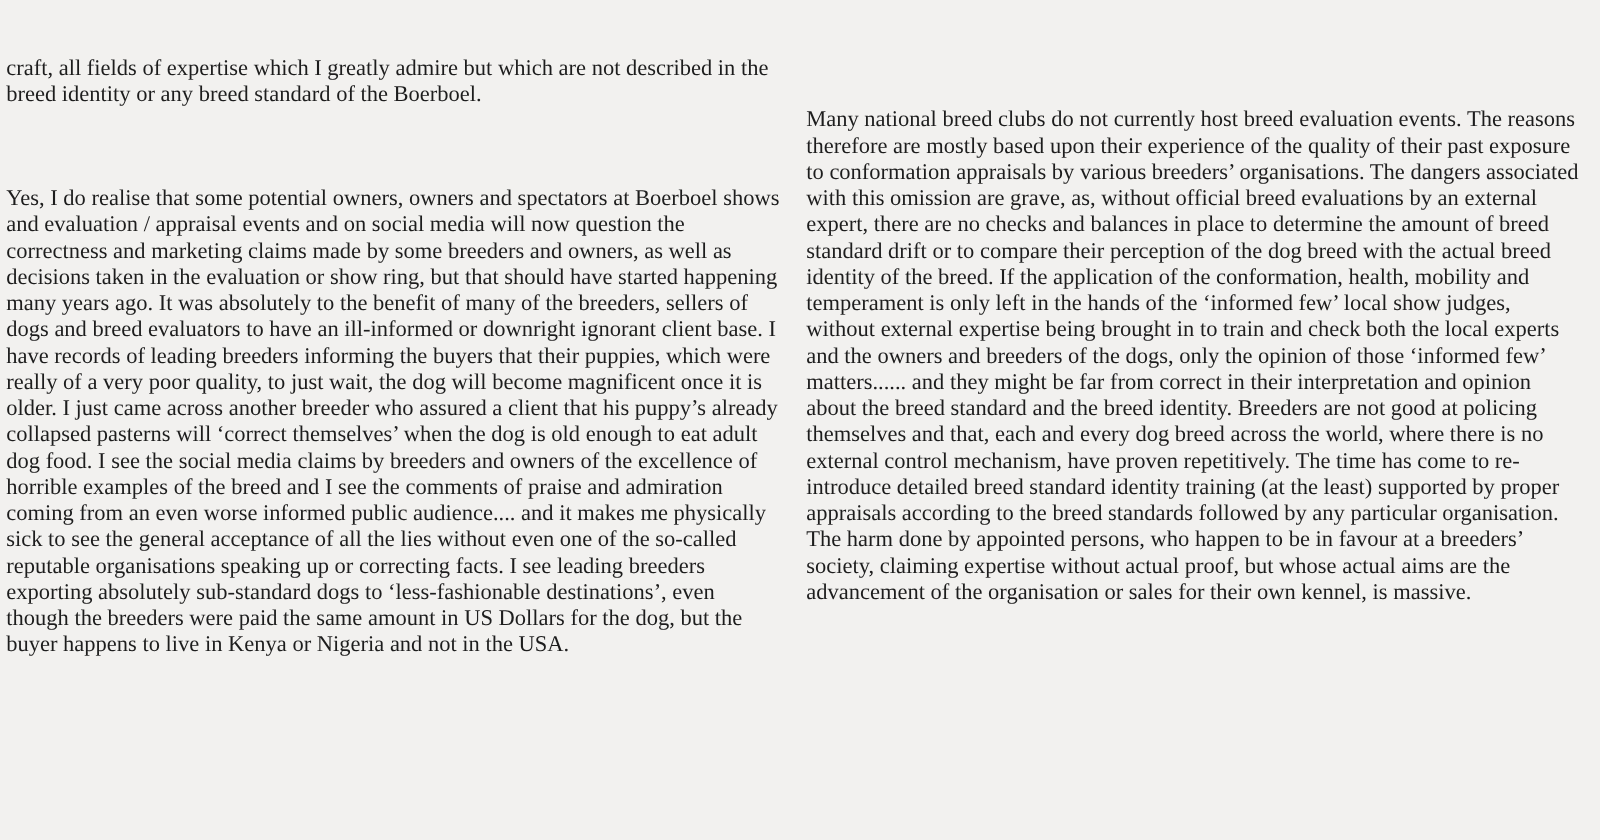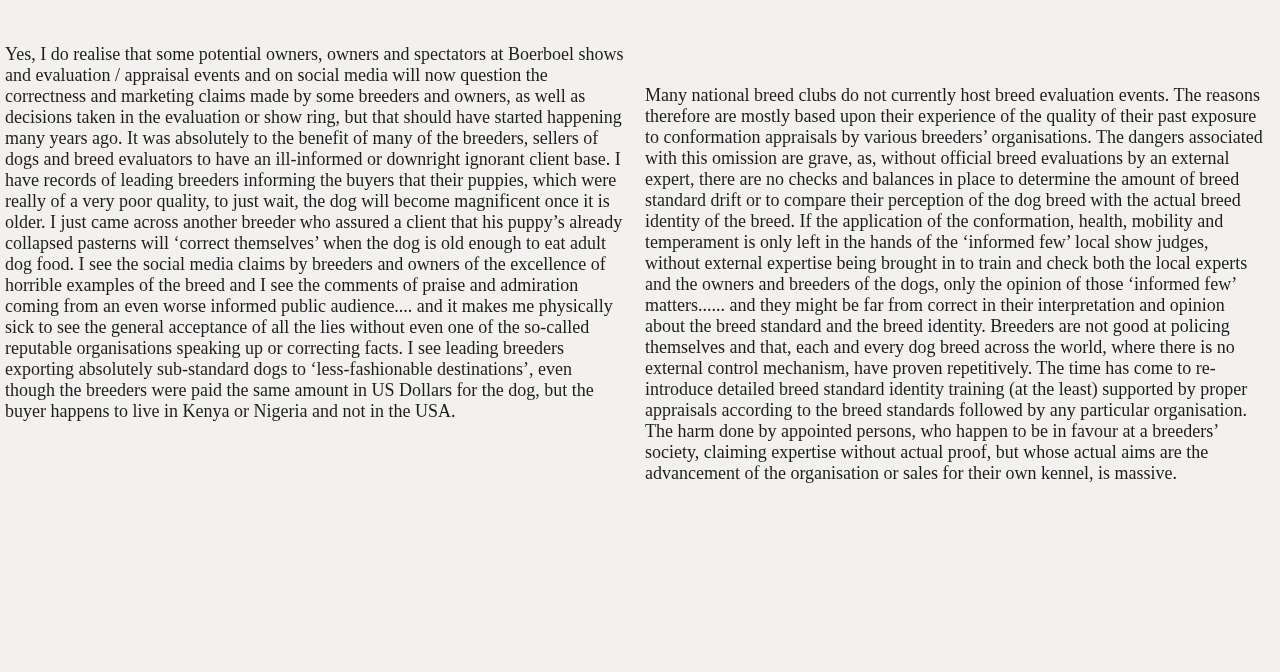--- a/index.html
+++ b/index.html
@@ -38,18 +38,19 @@
   }
   .para-first {
     margin-bottom: 62px;
   }
 </style>
 </head>
 <body>
 
 <div class="page">
   <div class="col col-left">
+    <p class="para para-first">craft, all fields of expertise which I greatly admire but which are not described in the breed identity or any breed standard of the Boerboel.</p>
     <p class="para">Yes, I do realise that some potential owners, owners and spectators at Boerboel shows and evaluation / appraisal events and on social media will now question the correctness and marketing claims made by some breeders and owners, as well as decisions taken in the evaluation or show ring, but that should have started happening many years ago. It was absolutely to the benefit of many of the breeders, sellers of dogs and breed evaluators to have an ill-informed or downright ignorant client base. I have records of leading breeders informing the buyers that their puppies, which were really of a very poor quality, to just wait, the dog will become magnificent once it is older. I just came across another breeder who assured a client that his puppy’s already collapsed pasterns will ‘correct themselves’ when the dog is old enough to eat adult dog food. I see the social media claims by breeders and owners of the excellence of horrible examples of the breed and I see the comments of praise and admiration coming from an even worse informed public audience.... and it makes me physically sick to see the general acceptance of all the lies without even one of the so-called reputable organisations speaking up or correcting facts. I see leading breeders exporting absolutely sub-standard dogs to ‘less-fashionable destinations’, even though the breeders were paid the same amount in US Dollars for the dog, but the buyer happens to live in Kenya or Nigeria and not in the USA.</p>
   </div>
   <div class="col col-right">
     <p class="para">Many national breed clubs do not currently host breed evaluation events. The reasons therefore are mostly based upon their experience of the quality of their past exposure to conformation appraisals by various breeders’ organisations. The dangers associated with this omission are grave, as, without official breed evaluations by an external expert, there are no checks and balances in place to determine the amount of breed standard drift or to compare their perception of the dog breed with the actual breed identity of the breed. If the application of the conformation, health, mobility and temperament is only left in the hands of the ‘informed few’ local show judges, without external expertise being brought in to train and check both the local experts and the owners and breeders of the dogs, only the opinion of those ‘informed few’ matters...... and they might be far from correct in their interpretation and opinion about the breed standard and the breed identity. Breeders are not good at policing themselves and that, each and every dog breed across the world, where there is no external control mechanism, have proven repetitively. The time has come to re-introduce detailed breed standard identity training (at the least) supported by proper appraisals according to the breed standards followed by any particular organisation. The harm done by appointed persons, who happen to be in favour at a breeders’ society, claiming expertise without actual proof, but whose actual aims are the advancement of the organisation or sales for their own kennel, is massive.</p>
   </div>
 </div>
 
 </body></html>

